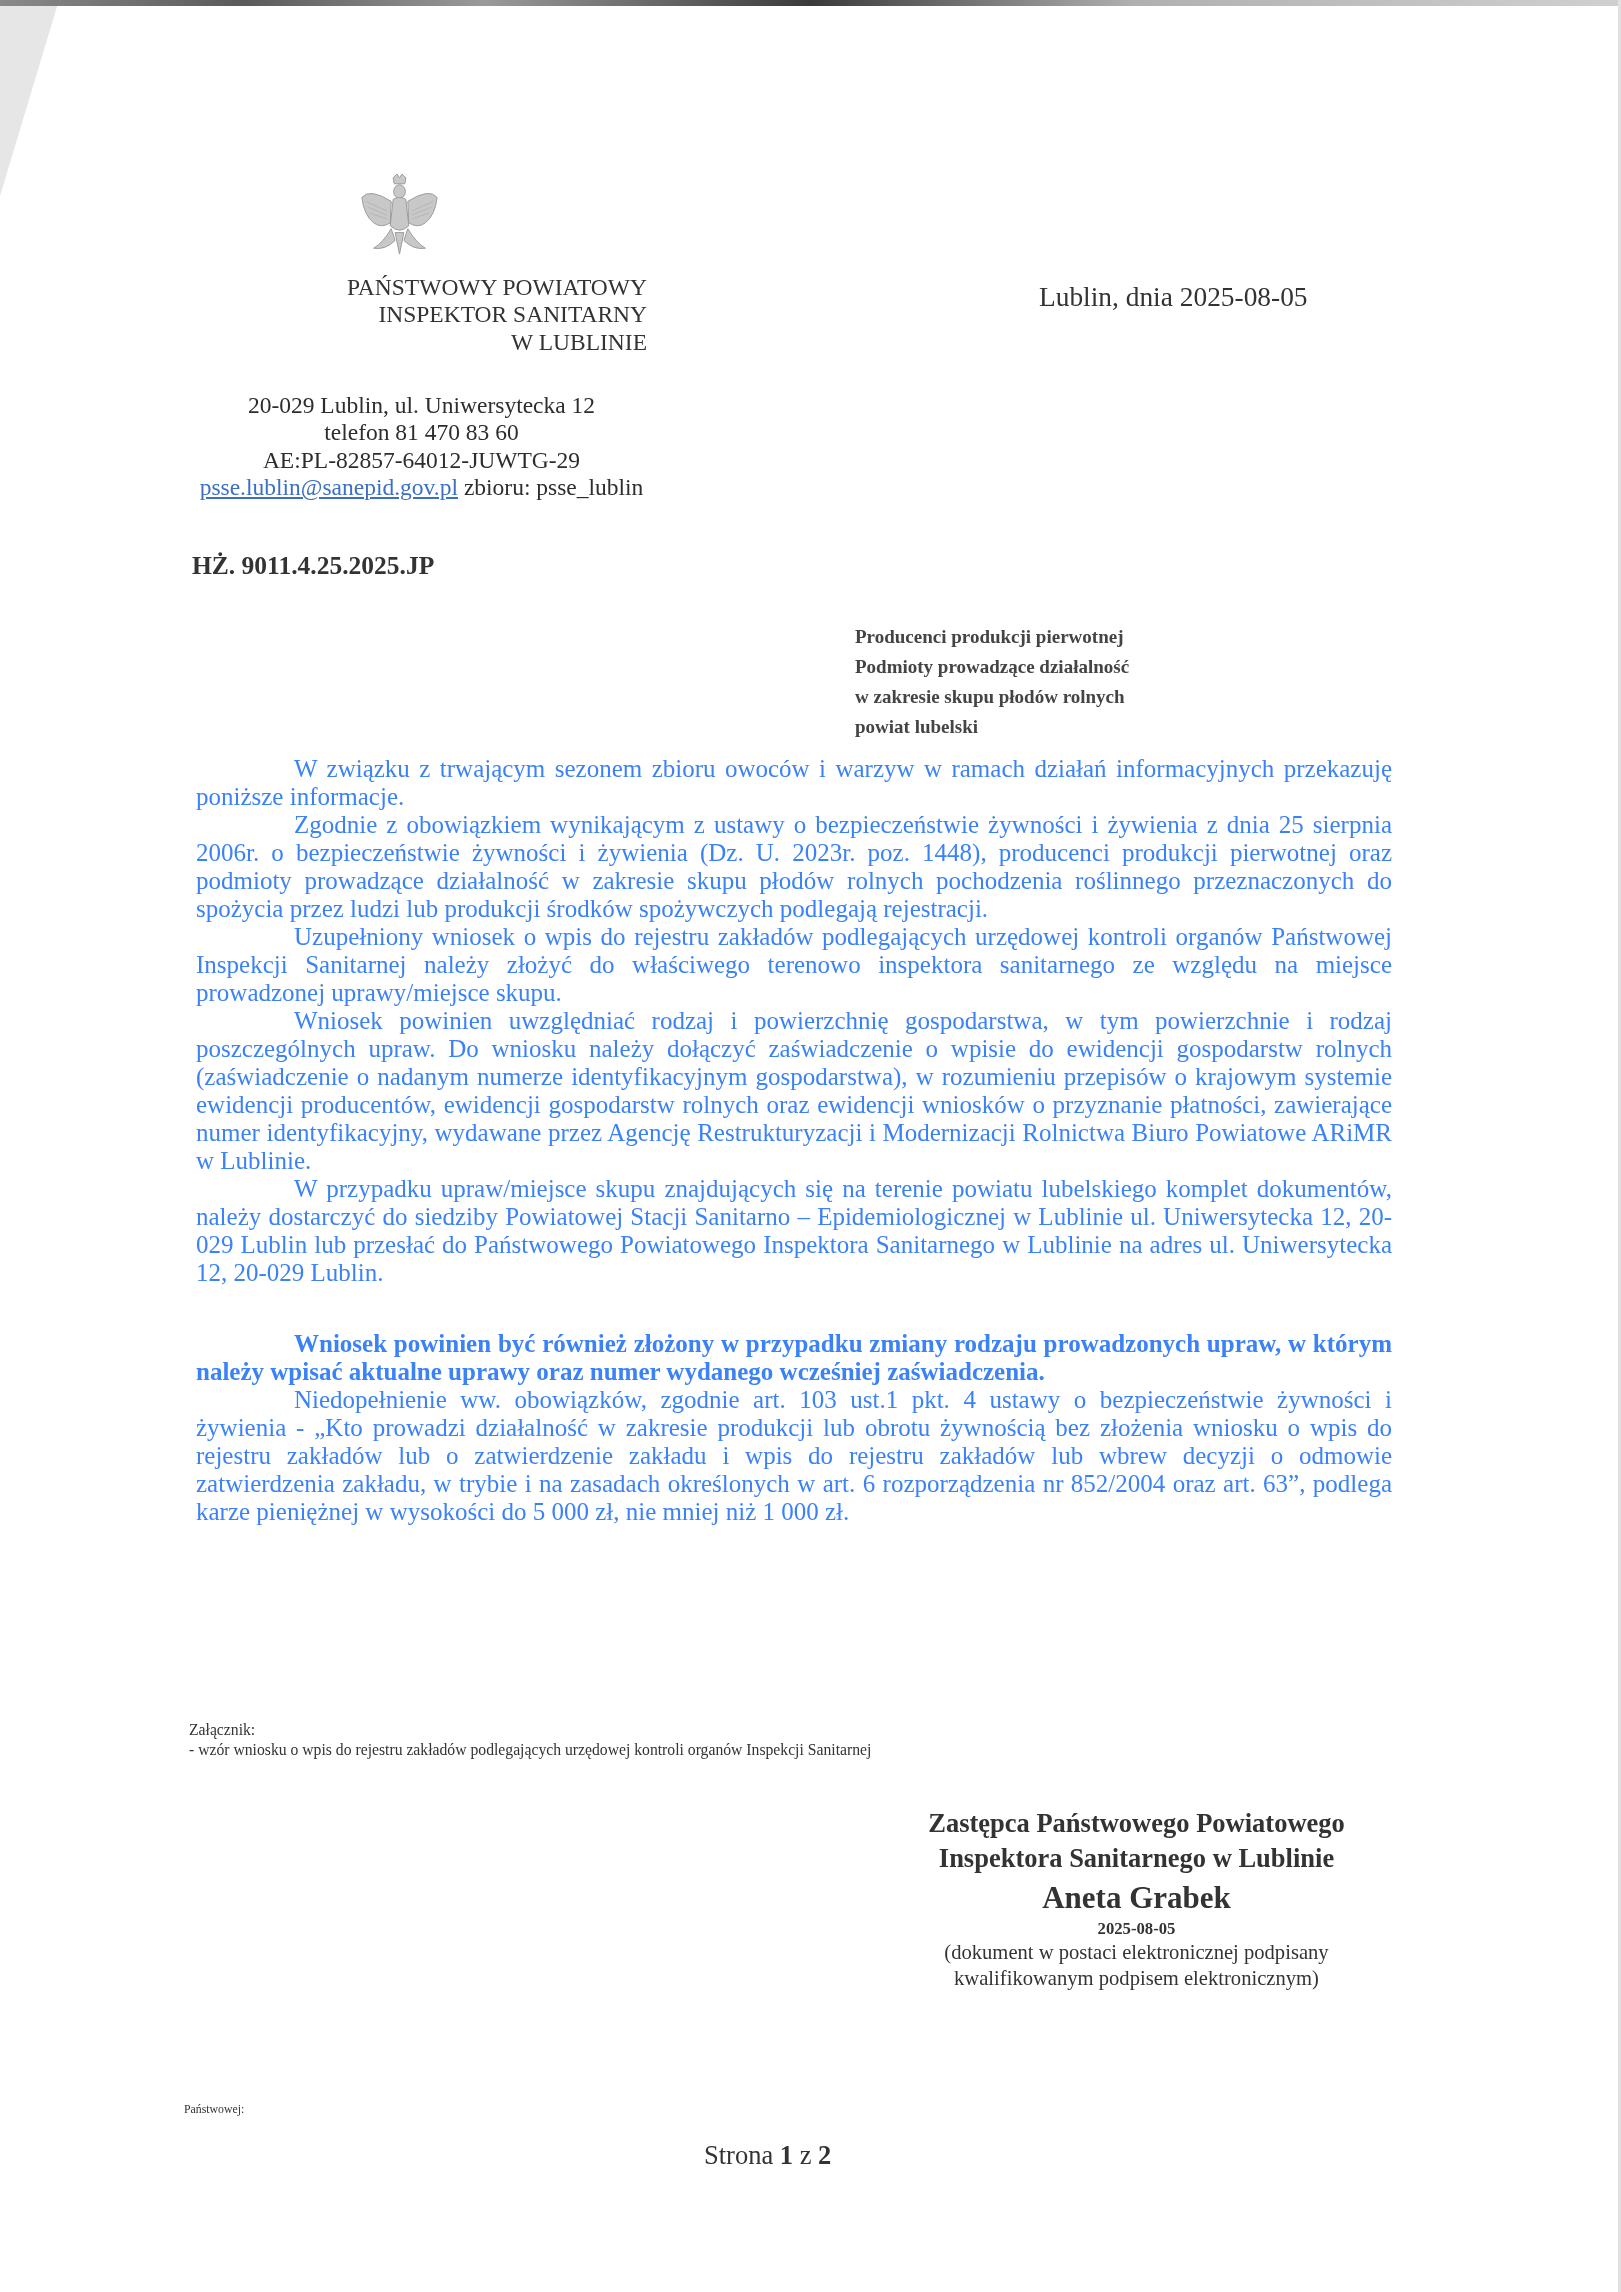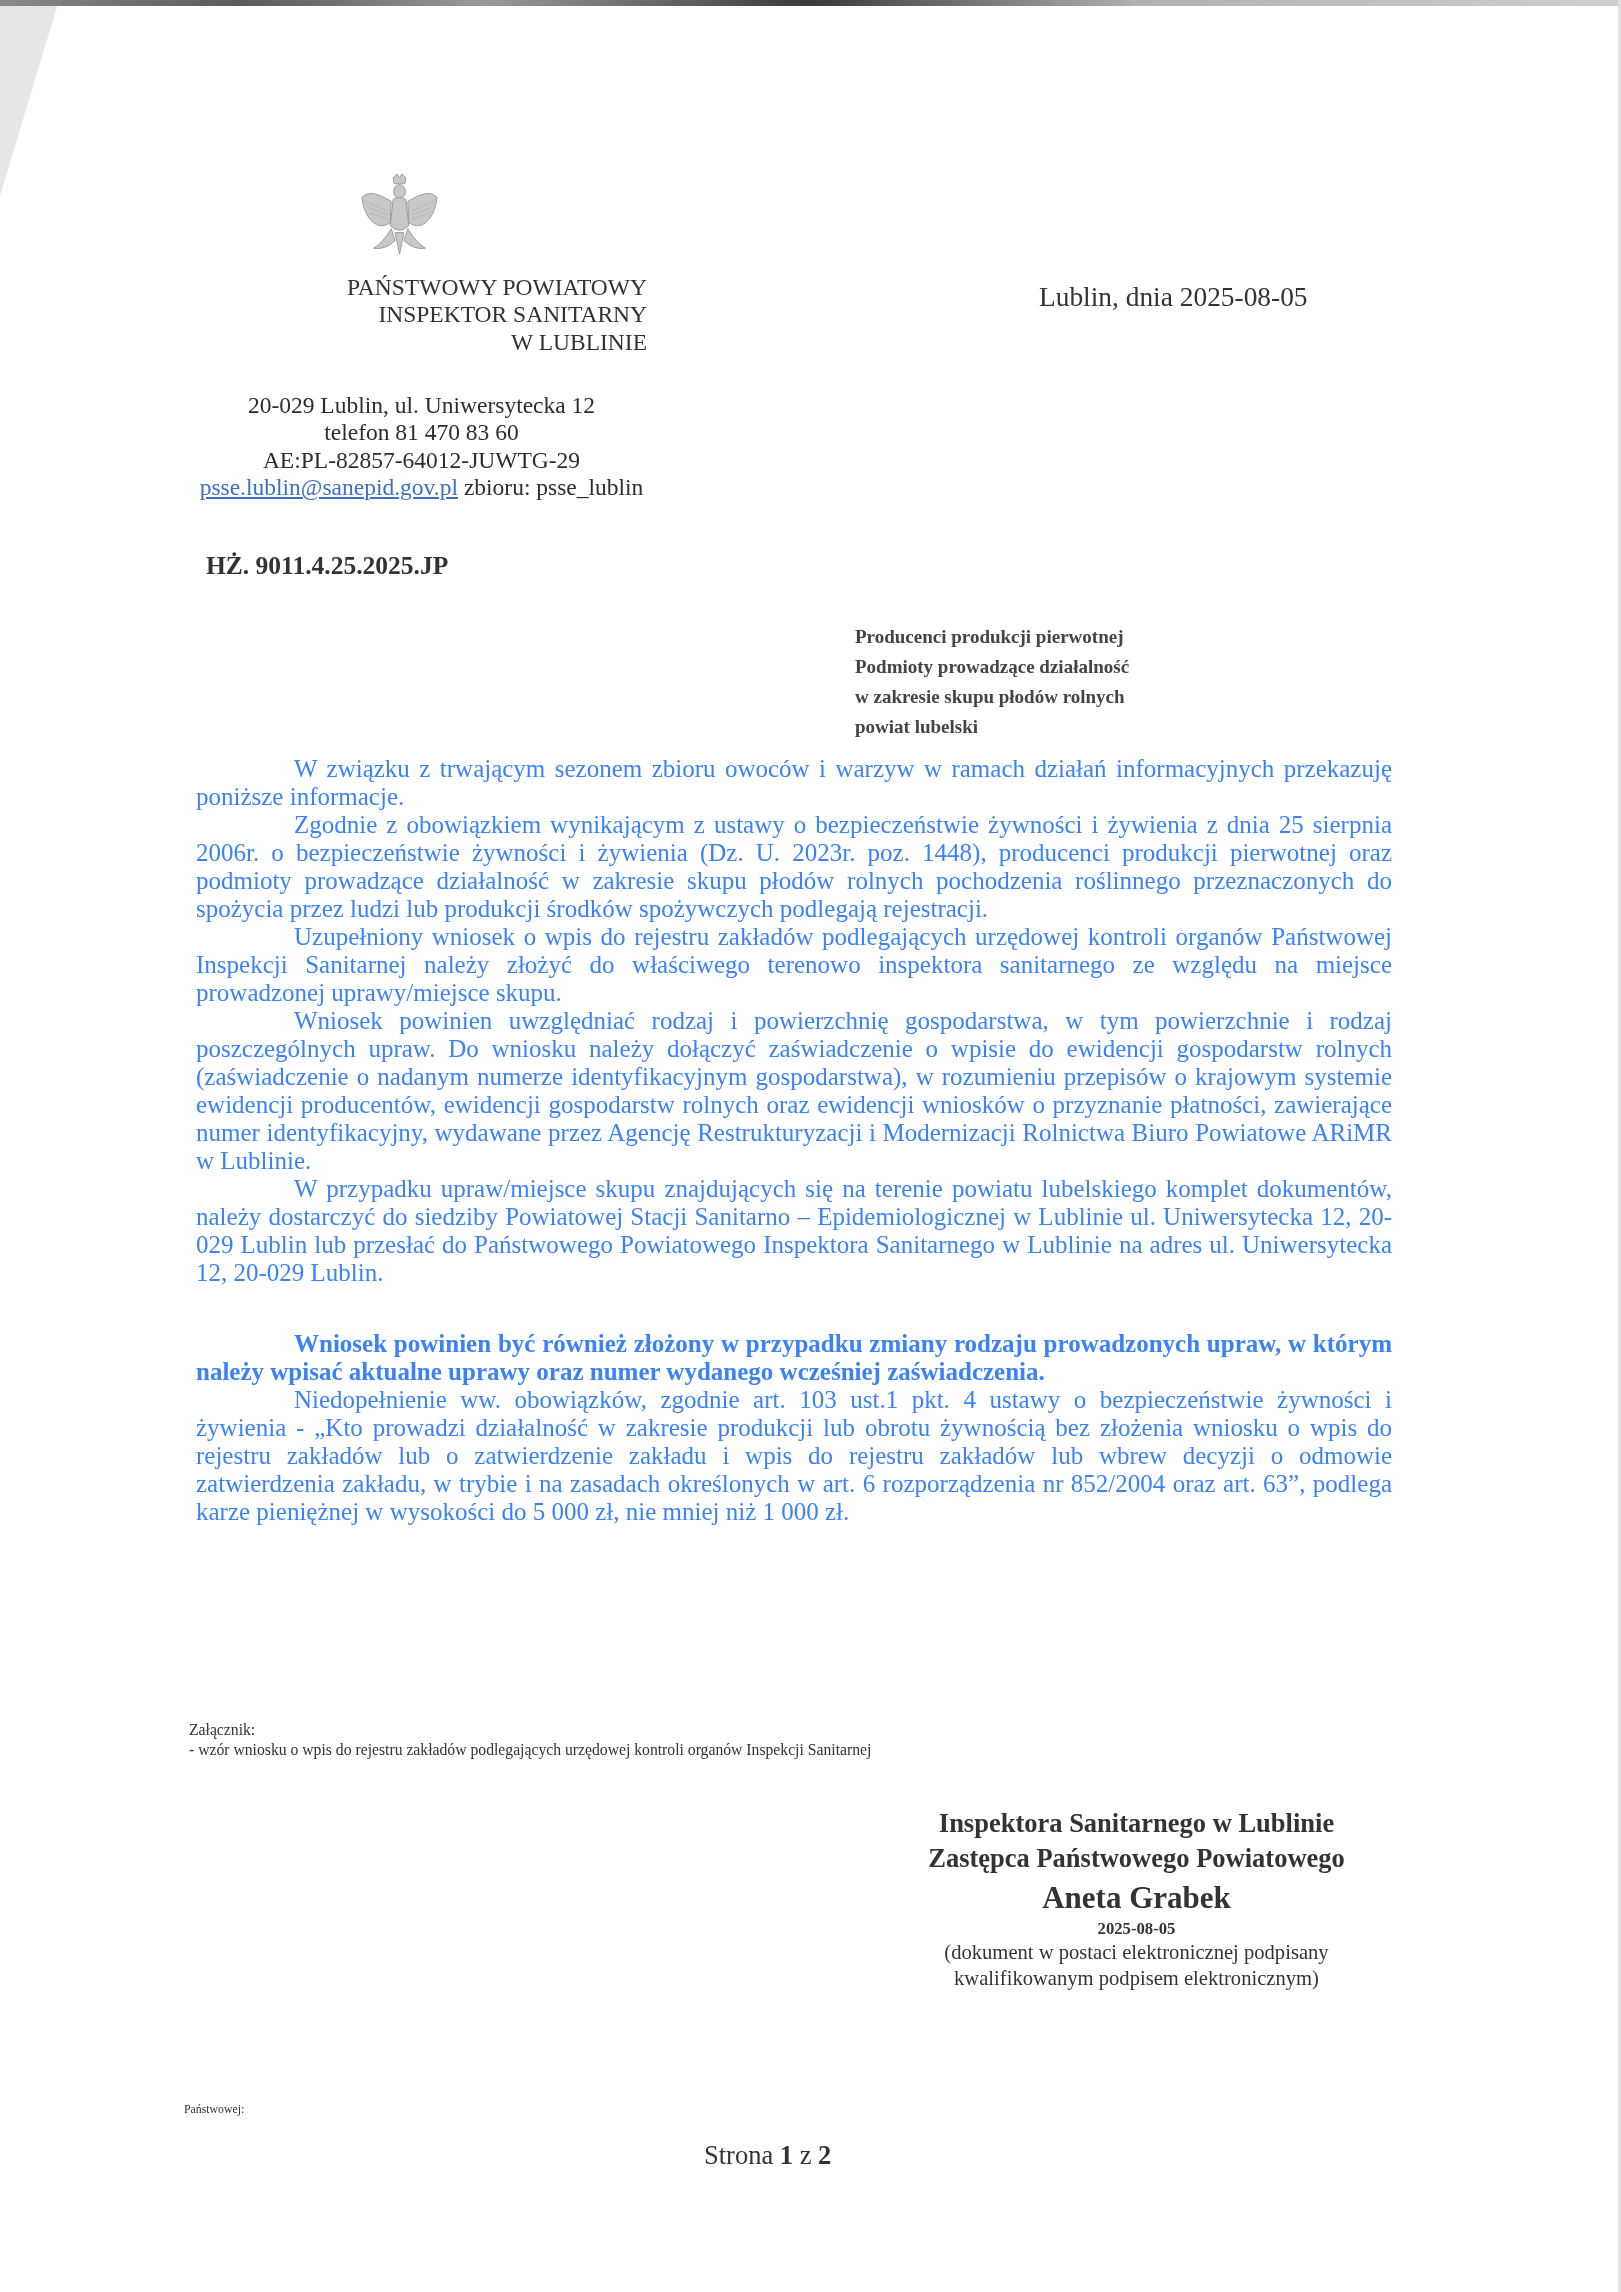--- a/index.html
+++ b/index.html
@@ -5,21 +5,21 @@
   html, body { margin: 0; padding: 0; background: #ffffff; }
   body { width: 1621px; height: 2293px; position: relative; overflow: hidden; font-family: "Liberation Serif", serif; color: #2a2a2a; }
   .scan-top { position: absolute; left: 0; top: 0; width: 1621px; height: 5.9px; background: linear-gradient(to right, #8a8a8a 0%, #5a5a5a 15%, #9a9a9a 30%, #3a3a3a 50%, #b0b0b0 70%, #d0d0d0 100%); }
   .scan-corner { position: absolute; left: 0; top: 0; width: 0; height: 0; border-top: 196px solid #e6e6e6; border-right: 59px solid transparent; }
   .scan-right { position: absolute; right: 0; top: 0; width: 2.9px; height: 2293px; background: #e0e0e0; }
   .emblem { position: absolute; left: 358px; top: 172px; width: 83px; height: 88px; }
   .inst { position: absolute; left: 157px; top: 274px; width: 490px; text-align: right; font-size: 23.5px; line-height: 27.4px; color: #333; }
   .addr { position: absolute; left: 157px; top: 392px; width: 529px; text-align: center; font-size: 23.5px; line-height: 27.4px; color: #2d2d2d; }
   .addr a { color: #3b6fc4; text-decoration: underline; }
   .date { position: absolute; left: 1039px; top: 282px; font-size: 27.4px; color: #333; }
-  .ref { position: absolute; left: 206px; top: 551px; font-size: 25.5px; font-weight: bold; color: #333; }
+  .ref { position: absolute; left: 192px; top: 551px; font-size: 25.5px; font-weight: bold; color: #333; }
   .recipients { position: absolute; left: 855px; top: 591px; font-size: 19px; line-height: 30px; font-weight: bold; color: #444; margin-top: 31px; }
   .body { position: absolute; left: 196px; top: 755px; width: 1196px; font-size: 25px; line-height: 28px; text-align: justify; color: #3b82f6; }
   .body p { margin: 0; text-indent: 98px; }
   .body p.bold { font-weight: bold; margin-top: 43px; }
   .attach { position: absolute; left: 189px; top: 1720px; font-size: 15.7px; line-height: 19.6px; color: #333; }
   .sign { position: absolute; left: 872px; top: 1806px; width: 529px; text-align: center; color: #333; }
   .sign .role { font-size: 26.5px; line-height: 35px; font-weight: bold; }
   .sign .name { font-size: 31px; line-height: 43px; font-weight: bold; }
   .sign .sdate { font-size: 16.7px; line-height: 19.6px; font-weight: bold; }
   .sign .note { font-size: 20.6px; line-height: 26.5px; }
@@ -87,22 +87,22 @@
   <p class="bold">Wniosek powinien być również złożony w przypadku zmiany rodzaju prowadzonych upraw, w którym należy wpisać aktualne uprawy oraz numer wydanego wcześniej zaświadczenia.</p>
   <p>Niedopełnienie ww. obowiązków, zgodnie art. 103 ust.1 pkt. 4 ustawy o bezpieczeństwie żywności i żywienia - „Kto prowadzi działalność w zakresie produkcji lub obrotu żywnością bez złożenia wniosku o wpis do rejestru zakładów lub o zatwierdzenie zakładu i wpis do rejestru zakładów lub wbrew decyzji o odmowie zatwierdzenia zakładu, w trybie i na zasadach określonych w art. 6 rozporządzenia nr 852/2004 oraz art. 63”, podlega karze pieniężnej w wysokości do 5 000 zł, nie mniej niż 1 000 zł.</p>
 </div>
 
 <div class="attach">
   <div>Załącznik:</div>
   <div>- wzór wniosku o wpis do rejestru zakładów podlegających urzędowej kontroli organów Inspekcji Sanitarnej</div>
 </div>
 
 <div class="sign">
+  <div class="role">Zastępca Państwowego Powiatowego</div>
   <div class="role">Inspektora Sanitarnego w Lublinie</div>
-  <div class="role">Zastępca Państwowego Powiatowego</div>
   <div class="name">Aneta Grabek</div>
   <div class="sdate">2025-08-05</div>
   <div class="note">(dokument w postaci elektronicznej podpisany</div>
   <div class="note">kwalifikowanym podpisem elektronicznym)</div>
 </div>
 
 <div class="recv">Państwowej:</div>
 
 <div class="page">
   <span>Strona</span>

